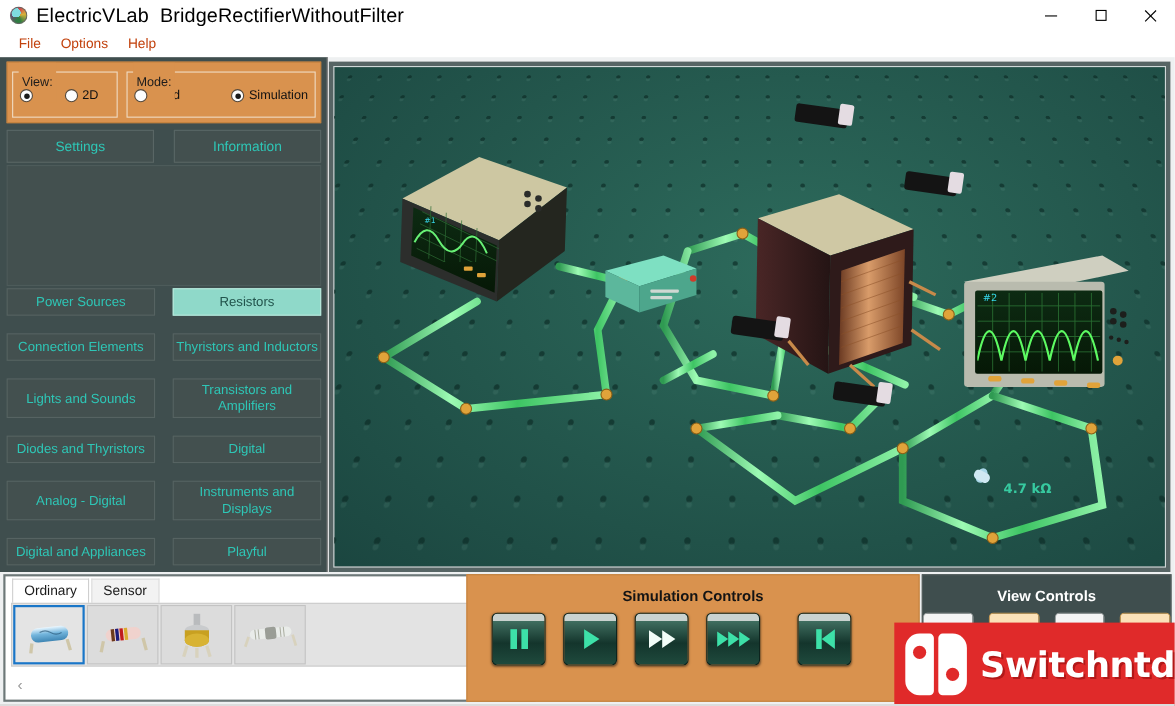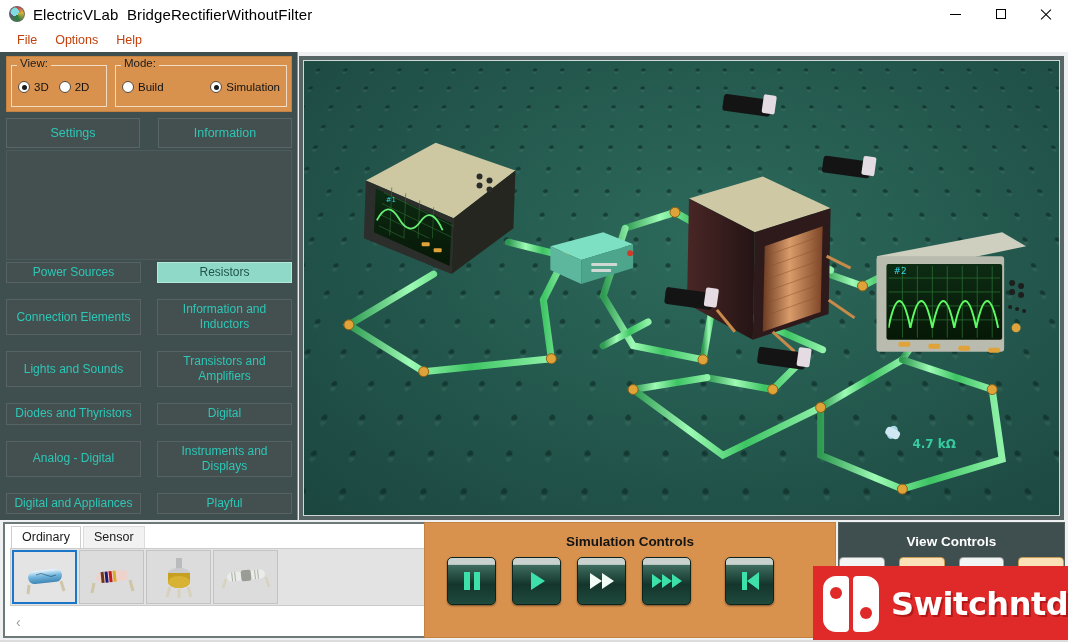--- a/index.html
+++ b/index.html
@@ -22,21 +22,21 @@
   }
   .titlebar .app-icon {
     width:16px; height:16px; margin-left:9px; margin-right:8px;
     border-radius:50%;
     background:
       radial-gradient(circle at 35% 35%, #7fdce0 0 28%, transparent 29%),
       conic-gradient(from 200deg, #2f7d42, #7a3f86 25%, #d04a4a 48%, #d8b33a 66%, #2f7d42 90%);
     box-shadow: inset 0 0 0 1px #666;
   }
   .titlebar .title-text {
-    font-size:15px; color:#000; letter-spacing:.1px; white-space:pre;
+    font-size:18px; color:#000; letter-spacing:.1px; white-space:pre;
   }
   .winbtns { position:absolute; right:0; top:0; display:flex; height:28px; }
   .winbtn {
     width:45px; height:28px; display:flex; align-items:center; justify-content:center;
     color:#000; font-size:12px; background:transparent;
   }
   .glyph-min { width:11px; height:1px; background:#000; }
   .glyph-max { width:10px; height:10px; border:1px solid #000; }
   .glyph-close { position:relative; width:11px; height:11px; }
   .glyph-close::before, .glyph-close::after{
@@ -69,21 +69,21 @@
     display:flex;
   }
   .fieldset {
     position:relative; margin:8px 4px 4px 4px; border:1px solid #f0dcc4;
     padding:4px 6px 2px 6px; display:flex; align-items:center; gap:10px;
   }
   .fieldset.view { width:96px; }
   .fieldset.mode { flex:1; }
   .fieldset .legend {
     position:absolute; left:5px; top:-9px; background:#d9924e;
-    padding:0 3px; font-size:11.5px; color:#1b1b1b;
+    padding:12px 3px; font-size:11.5px; color:#1b1b1b;
   }
   .radio { display:flex; align-items:center; gap:4px; font-size:11.5px; color:#111; }
   .radio .dot {
     width:12px; height:12px; border-radius:50%;
     background:#fdfdfd; border:1px solid #55493c; position:relative; flex:none;
   }
   .radio.on .dot::after{
     content:""; position:absolute; left:2.5px; top:2.5px; width:5px; height:5px;
     border-radius:50%; background:#1b1b1b;
   }
@@ -300,21 +300,21 @@
         <div class="tabbtn">Settings</div>
         <div class="tabbtn">Information</div>
       </div>
 
       <div class="blank-panel"></div>
 
       <div class="catgrid">
         <div class="catbtn">Power Sources</div>
         <div class="catbtn active">Resistors</div>
         <div class="catbtn">Connection Elements</div>
-        <div class="catbtn">Information and Inductors</div>
+        <div class="catbtn">Thyristors and Inductors</div>
         <div class="catbtn">Lights and Sounds</div>
         <div class="catbtn">Transistors and Amplifiers</div>
         <div class="catbtn">Diodes and Thyristors</div>
         <div class="catbtn">Digital</div>
         <div class="catbtn">Analog - Digital</div>
         <div class="catbtn">Instruments and Displays</div>
         <div class="catbtn">Digital and Appliances</div>
         <div class="catbtn">Playful</div>
       </div>
     </div>

